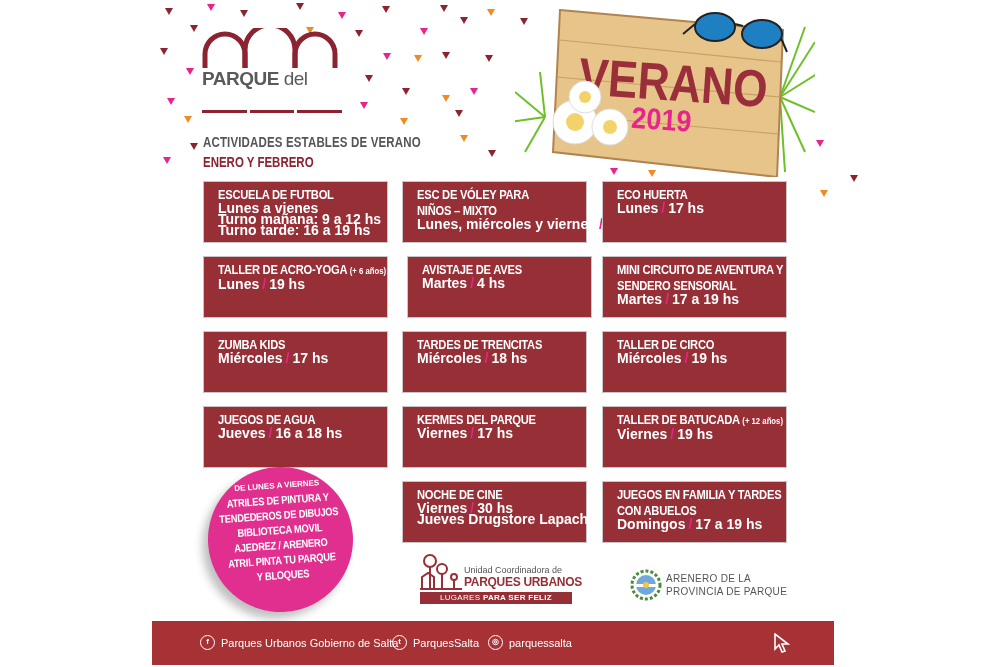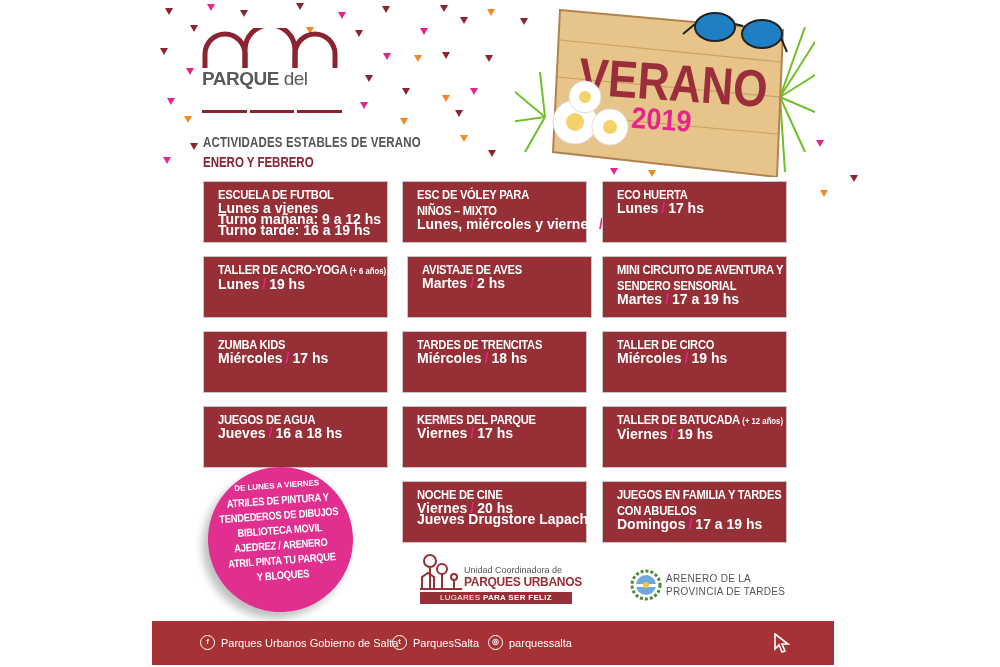--- a/index.html
+++ b/index.html
@@ -160,21 +160,21 @@
     <div class="card" style="left: 602px; top: 181px;">
       <div class="card-title"><span>ECO HUERTA</span></div>
       <div class="card-line"><span>Lunes</span><span class="sep">/</span><span>17 hs</span></div>
     </div>
     <div class="card" style="left: 203px; top: 256px;">
       <div class="card-title"><span>TALLER DE ACRO-YOGA</span> <span class="note">(+ 6 años)</span></div>
       <div class="card-line"><span>Lunes</span><span class="sep">/</span><span>19 hs</span></div>
     </div>
     <div class="card" style="left: 407px; top: 256px;">
       <div class="card-title"><span>AVISTAJE DE AVES</span></div>
-      <div class="card-line"><span>Martes</span><span class="sep">/</span><span>2 hs</span></div>
+      <div class="card-line"><span>Martes</span><span class="sep">/</span><span>4 hs</span></div>
     </div>
     <div class="card" style="left: 602px; top: 256px;">
       <div class="card-title"><span>MINI CIRCUITO DE AVENTURA Y</span></div>
       <div class="card-title">SENDERO SENSORIAL</div>
       <div class="card-line"><span>Martes</span><span class="sep">/</span><span>17 a 19 hs</span></div>
     </div>
     <div class="card" style="left: 203px; top: 331px;">
       <div class="card-title"><span>ZUMBA KIDS</span></div>
       <div class="card-line"><span>Miércoles</span><span class="sep">/</span><span>17 hs</span></div>
     </div>
@@ -193,21 +193,21 @@
     <div class="card" style="left: 402px; top: 406px;">
       <div class="card-title"><span>KERMES DEL PARQUE</span></div>
       <div class="card-line"><span>Viernes</span><span class="sep">/</span><span>17 hs</span></div>
     </div>
     <div class="card" style="left: 602px; top: 406px;">
       <div class="card-title"><span>TALLER DE BATUCADA</span> <span class="note">(+ 12 años)</span></div>
       <div class="card-line"><span>Viernes</span><span class="sep">/</span><span>19 hs</span></div>
     </div>
     <div class="card" style="left: 402px; top: 481px;">
       <div class="card-title"><span>NOCHE DE CINE</span></div>
-      <div class="card-line"><span>Viernes</span><span class="sep">/</span><span>20 hs</span></div>
+      <div class="card-line"><span>Viernes</span><span class="sep">/</span><span>30 hs</span></div>
       <div class="card-line">Jueves Drugstore Lapacho</div>
     </div>
     <div class="card" style="left: 602px; top: 481px;">
       <div class="card-title"><span>JUEGOS EN FAMILIA Y TARDES</span></div>
       <div class="card-title">CON ABUELOS</div>
       <div class="card-line"><span>Domingos</span><span class="sep">/</span><span>17 a 19 hs</span></div>
     </div>
   </div>
 
 <div class="circle">
@@ -240,21 +240,21 @@
 
 <div class="gob-logo">
   <svg width="32" height="38" viewBox="0 0 32 38">
     <circle cx="16" cy="18" r="14" fill="none" stroke="#4d8a3a" stroke-width="3" stroke-dasharray="3 2"></circle>
     <circle cx="16" cy="18" r="10" fill="#6fa8dc"></circle>
     <rect x="6" y="17" width="20" height="3" fill="#ffffff"></rect>
     <circle cx="16" cy="18" r="3" fill="#f4c542"></circle>
   </svg>
   <div class="gob-text">
     <div>ARENERO DE LA</div>
-    <div>PROVINCIA DE TARDES</div>
+    <div>PROVINCIA DE PARQUE</div>
   </div>
 </div>
 
 <div class="footer">
   <div class="social" style="left:48px;">
     <span class="social-icon">f</span>
     <span>Parques Urbanos Gobierno de Salta</span>
   </div>
   <div class="social" style="left:240px;">
     <span class="social-icon">t</span>

